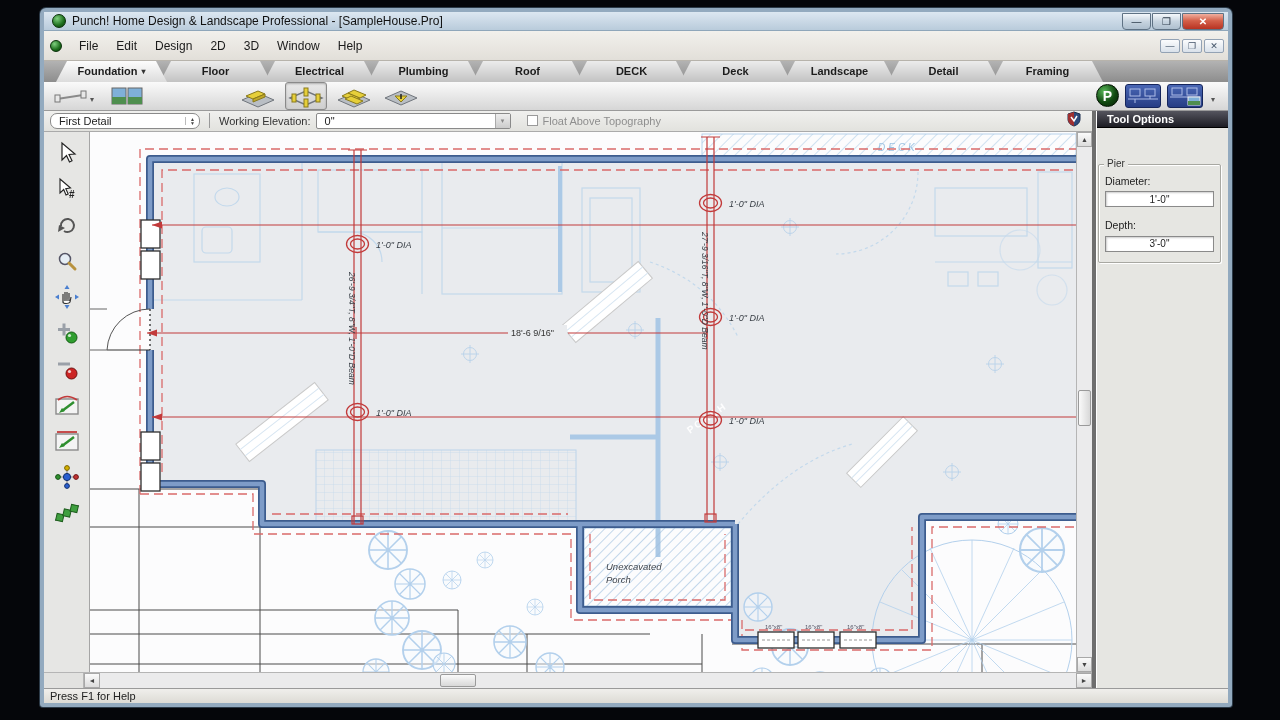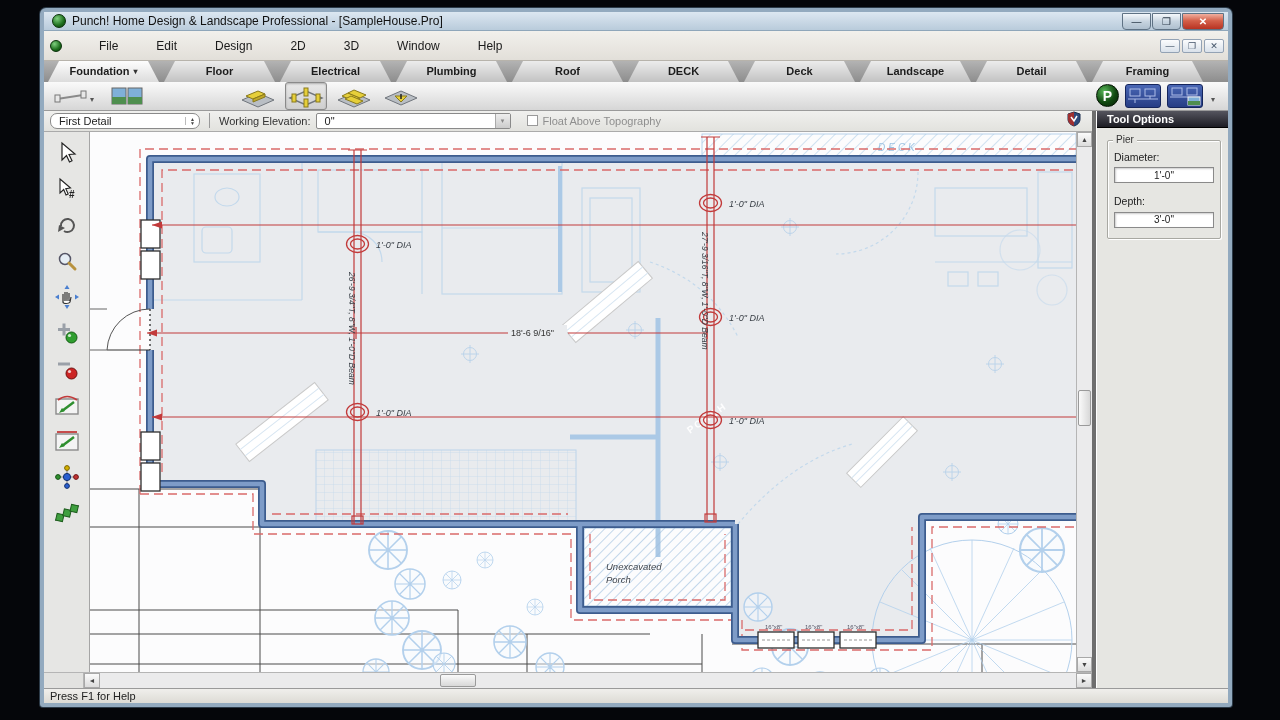--- a/index.html
+++ b/index.html
@@ -16,31 +16,31 @@
              border:1px solid #083008; margin:0 6px 0 4px; }
   .title-text { font-size:12px; color:#111; }
   .winbtns { margin-left:auto; display:flex; }
   .winbtn { width:29px; height:17px; border:1px solid #5f7284; border-radius:0 0 4px 4px;
             background:linear-gradient(#f4f8fb,#c7d4e0 50%,#aebfce); color:#2c3b4a; font-size:10px;
             display:flex; align-items:center; justify-content:center; margin-left:1px; }
   .winbtn.close { width:42px; background:linear-gradient(#f0b0a0,#d4604a 45%,#b83322); color:#fff;
             font-weight:bold; }
   
   .menubar { height:36px; background:linear-gradient(#f2f0ec,#e2dfd9); display:flex; align-items:center;
-             border-bottom:1px solid #b7b3ab; padding:0 4px;gap:20px; }
+             border-bottom:1px solid #b7b3ab; padding:0 4px; }
   .menu-ico { width:12px; height:12px; border-radius:50%;
               background:radial-gradient(circle at 35% 30%, #7fd07f, #1d6e1d 60%, #0a3a0a);
               border:1px solid #083008; margin:0 8px 0 2px; }
   .menu-item { font-size:12px; color:#1a1a1a; padding:0 9px; }
   .mdibtns { margin-left:auto; display:flex; gap:2px; }
   .mdibtn { width:20px; height:14px; border:1px solid #93a2b4; border-radius:2px;
             background:linear-gradient(#fbfcfd,#d9e1ea); color:#44556a; font-size:9px;
             display:flex; align-items:center; justify-content:center; }
   
-  .tabstrip { height:21px; background:linear-gradient(#b3b3b3,#8d8d8d); display:flex; padding-left:4px;gap:12px; }
+  .tabstrip { height:21px; background:linear-gradient(#b3b3b3,#8d8d8d); display:flex; padding-left:12px; }
   .tab { flex:0 0 111px; height:21px; clip-path:polygon(11px 0, calc(100% - 11px) 0, 100% 100%, 0 100%);
          background:linear-gradient(#ececec,#c2c2c2); margin-right:-7px;
          display:flex; align-items:center; justify-content:center;
          font-size:11px; font-weight:bold; color:#1c1c1c; }
   .tab.active { background:linear-gradient(#fdfdfd,#dcdcdc); z-index:3; }
   .tab .caret { font-size:8px; margin-left:4px; color:#333; }
   
   .toolbar { height:31px; background:linear-gradient(#fafafa,#d6d6d6); border-bottom:1px solid #9a9a9a;
              display:flex; align-items:center; padding:0 10px; }
   .tb-caret { font-size:8px; color:#555; margin:8px 3px 0 2px; }
@@ -92,21 +92,21 @@
   .htrack { flex:1; position:relative; }
   .hthumb { position:absolute; left:340px; top:1px; width:36px; height:13px;
             background:linear-gradient(#fafafa,#d8d8d8); border:1px solid #9a9a9a; border-radius:2px; }
   
   .rightcol { width:136px; display:flex; }
   .splitter { width:4px; background:#6e6e6e; }
   .panel { width:132px; background:#e6e6e2; border-left:1px solid #fff; display:flex; flex-direction:column; }
   .panel-hd { height:17px; background:linear-gradient(#55555e,#1d1d24); color:#fff; font-size:11px;
               font-weight:bold; display:flex; align-items:center; padding-left:10px;
               border-bottom:1px solid #000; }
-  .panel-body { padding:7px 7px 0 10px; flex:1; }
+  .panel-body { padding:7px 7px 0 1px; flex:1;margin-top:24px; }
   .groupbox { border:1px solid #a8a8a2; box-shadow:1px 1px 0 #fff inset, 1px 1px 0 #fff; border-radius:2px;
               padding:4px 6px 10px 6px; position:relative; margin-top:5px; }
   .groupbox .legend { position:absolute; top:-7px; left:5px; background:#e6e6e2; padding:0 3px;
               font-size:10px; color:#333; }
   .fld-label { font-size:10.5px; color:#222; margin:6px 0 2px 0; }
   .fld-input { width:100%; height:16px; background:#fff; border:1px solid #8a8a8a;
                box-shadow:inset 1px 1px 2px #ccc; font-size:10px; color:#222; text-align:center;
                font-family:"Liberation Sans", sans-serif; }
   .lib-btns { margin-top:auto; }
   .lib-btn { height:16px; background:linear-gradient(#f6f6f4,#d8d8d2); border-top:1px solid #fff;

